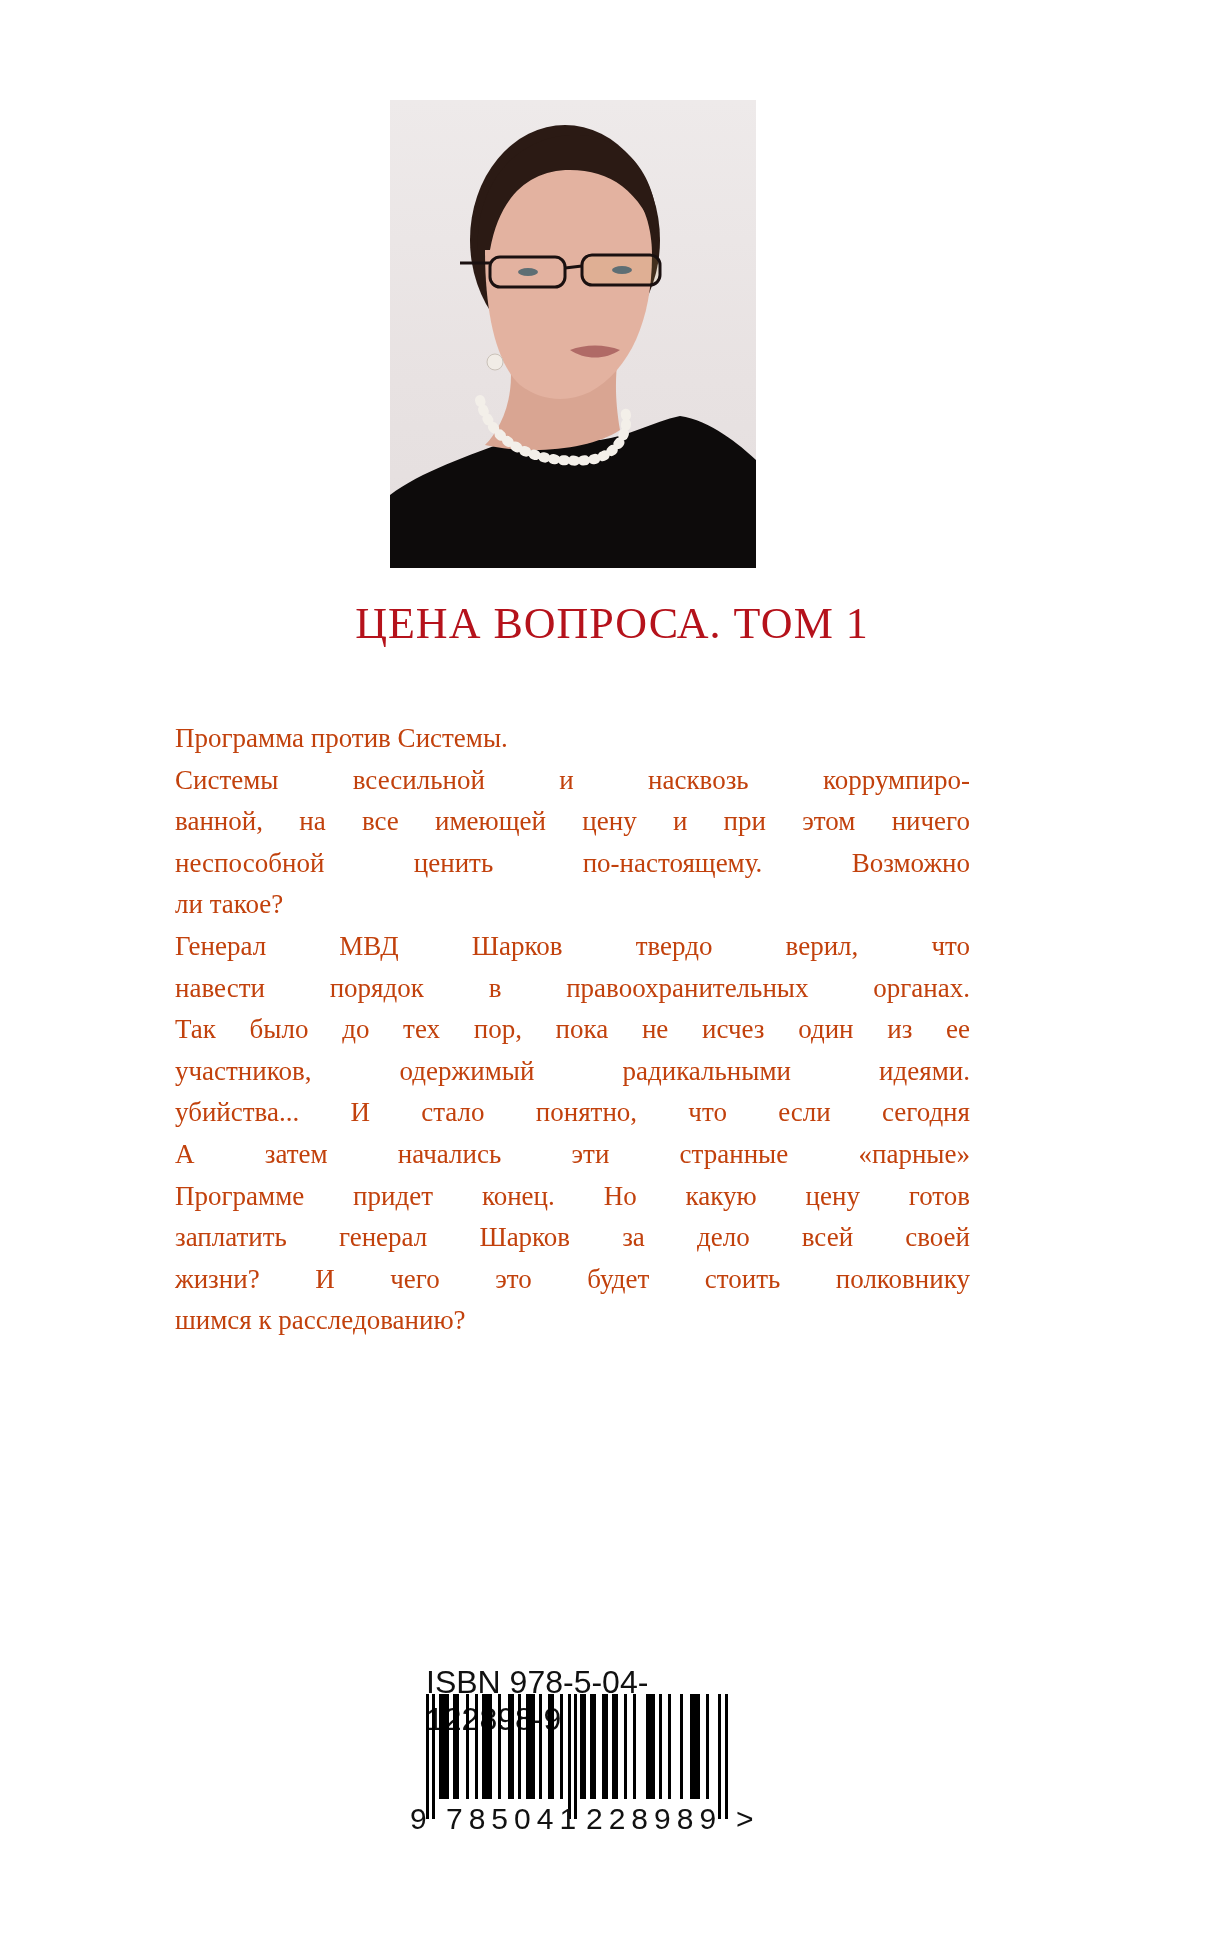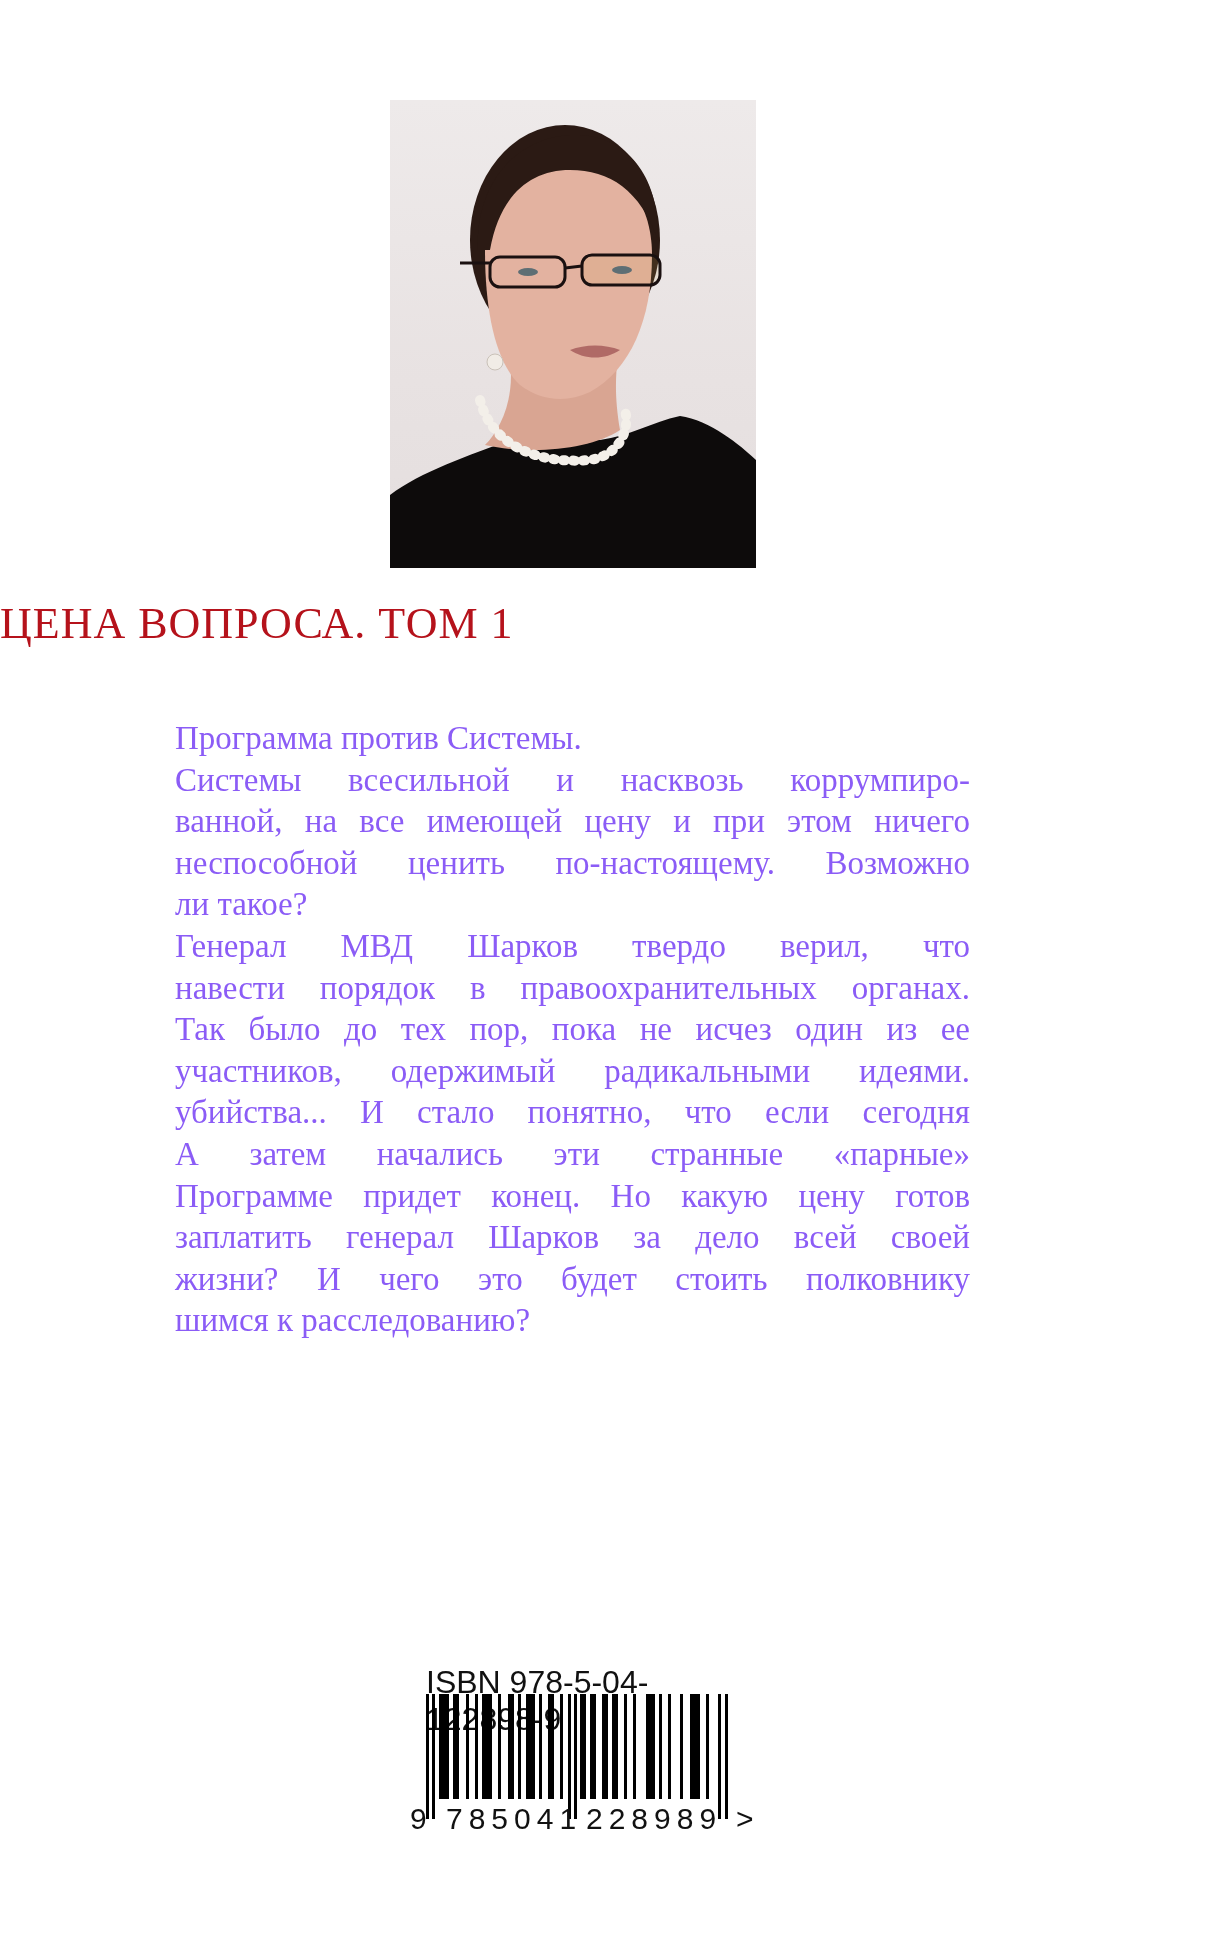--- a/index.html
+++ b/index.html
@@ -7,30 +7,30 @@
 
   .photo {
     position: absolute; left: 390px; top: 100px; width: 366px; height: 468px;
     background: #ece7e7; overflow: hidden;
   }
   .photo .bg { position:absolute; inset:0; background: linear-gradient(180deg,#eeeaea 0%,#e8e2e2 60%,#e4dede 100%); }
   .photo svg { position:absolute; left:0; top:0; width:366px; height:468px; }
 
   .title {
     position: absolute; left: 0; width: 1224px; top: 598px;
-    text-align: left;
+    text-align: center;
     font-family: "Liberation Serif", "DejaVu Serif", serif;
     font-size: 44px; letter-spacing: 1px;
     color: #b5121b;
   }
 
   .blurb {
     position: absolute; left: 175px; top: 718px; width: 795px;
     font-family: "Liberation Serif", "DejaVu Serif", serif;
-    font-size: 33px; line-height: 41.6px; color: #8b5cf6;
+    font-size: 27px; line-height: 41.6px; color: #c2410c;
   }
   .blurb .line { display: block; white-space: nowrap; text-align: justify; text-align-last: justify; height: 41.6px; }
   .blurb .line.last { text-align-last: left; }
 
   .isbn-block {
     position: absolute; left: 418px; top: 1664px; width: 340px; height: 200px;
   }
   .isbn-text {
     position: absolute; left: 8px; top: 0; 
     font-family: "Liberation Sans", "DejaVu Sans", sans-serif; font-size: 32px; color: #111;

